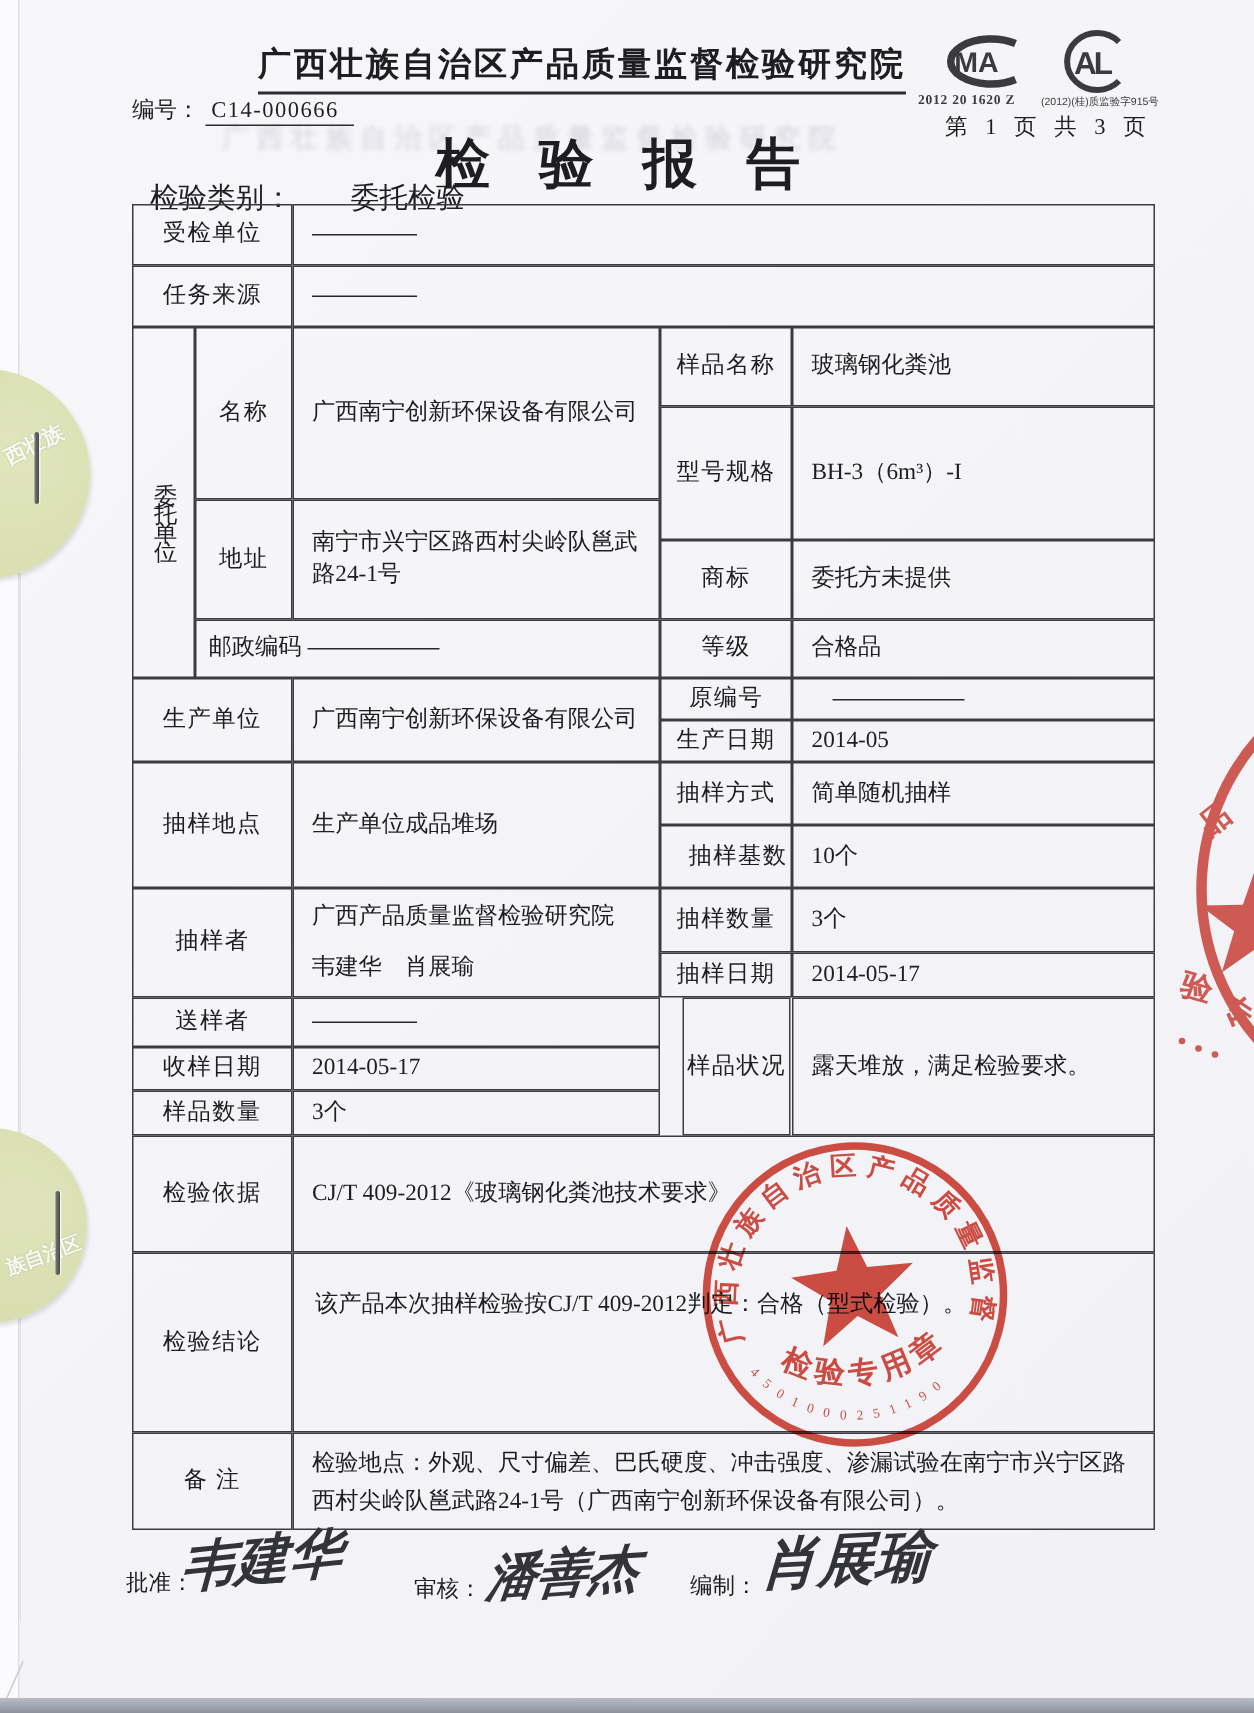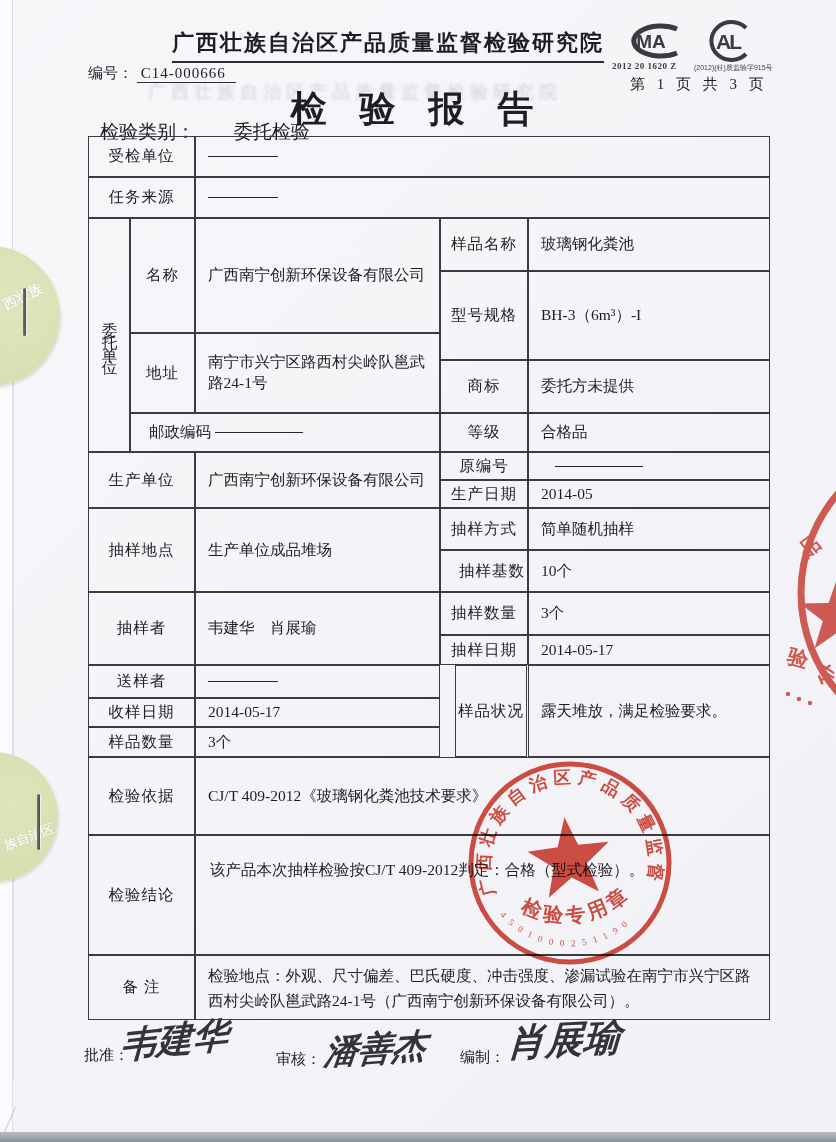--- a/index.html
+++ b/index.html
@@ -114,21 +114,21 @@
     <div class="cell lab" style="left:42px;top:82px;width:65px;height:115px;">名称</div>
     <div class="cell val" style="left:107px;top:82px;width:245px;height:115px;">广西南宁创新环保设备有限公司</div>
     <div class="cell lab" style="left:352px;top:82px;width:88px;height:53px;">样品名称</div>
     <div class="cell val" style="left:440px;top:82px;width:242px;height:53px;">玻璃钢化粪池</div>
     <div class="cell lab" style="left:352px;top:135px;width:88px;height:89px;">型号规格</div>
     <div class="cell val" style="left:440px;top:135px;width:242px;height:89px;">BH-3（6m³）-I</div>
     <div class="cell lab" style="left:42px;top:197px;width:65px;height:80px;">地址</div>
     <div class="cell val" style="left:107px;top:197px;width:245px;height:80px;">南宁市兴宁区路西村尖岭队邕武路24-1号</div>
     <div class="cell lab" style="left:352px;top:224px;width:88px;height:53px;">商标</div>
     <div class="cell val" style="left:440px;top:224px;width:242px;height:53px;">委托方未提供</div>
-    <div class="cell val" style="left:42px;top:277px;width:310px;height:39px;padding-left:18px;">
+    <div class="cell val" style="left:42px;top:277px;width:310px;height:39px;padding-left:8px;">
       <span>邮政编码</span>
       <span class="dash short" style="margin-left:4px;"></span>
     </div>
     <div class="cell lab" style="left:352px;top:277px;width:88px;height:39px;">等级</div>
     <div class="cell val" style="left:440px;top:277px;width:242px;height:39px;">合格品</div>
 
     <div class="cell lab" style="left:0;top:316px;width:107px;height:56px;">生产单位</div>
     <div class="cell val" style="left:107px;top:316px;width:245px;height:56px;">广西南宁创新环保设备有限公司</div>
     <div class="cell lab" style="left:352px;top:316px;width:88px;height:28px;">原编号</div>
     <div class="cell val" style="left:440px;top:316px;width:242px;height:28px;padding-left:26px;">
@@ -139,20 +139,21 @@
 
     <div class="cell lab" style="left:0;top:372px;width:107px;height:84px;">抽样地点</div>
     <div class="cell val" style="left:107px;top:372px;width:245px;height:84px;">生产单位成品堆场</div>
     <div class="cell lab" style="left:352px;top:372px;width:88px;height:42px;">抽样方式</div>
     <div class="cell val" style="left:440px;top:372px;width:242px;height:42px;">简单随机抽样</div>
     <div class="cell lab" style="left:352px;top:414px;width:88px;height:42px;padding-left:16px;">抽样基数</div>
     <div class="cell val" style="left:440px;top:414px;width:242px;height:42px;">10个</div>
 
     <div class="cell lab" style="left:0;top:456px;width:107px;height:73px;">抽样者</div>
     <div class="cell val two-line" style="left:107px;top:456px;width:245px;height:73px;">
+      <span>广西产品质量监督检验研究院</span>
       <span>韦建华　肖展瑜</span>
     </div>
     <div class="cell lab" style="left:352px;top:456px;width:88px;height:43px;">抽样数量</div>
     <div class="cell val" style="left:440px;top:456px;width:242px;height:43px;">3个</div>
     <div class="cell lab" style="left:352px;top:499px;width:88px;height:30px;">抽样日期</div>
     <div class="cell val" style="left:440px;top:499px;width:242px;height:30px;">2014-05-17</div>
 
     <div class="cell lab" style="left:0;top:529px;width:107px;height:33px;">送样者</div>
     <div class="cell val" style="left:107px;top:529px;width:245px;height:33px;">
         <span class="dash"></span>

